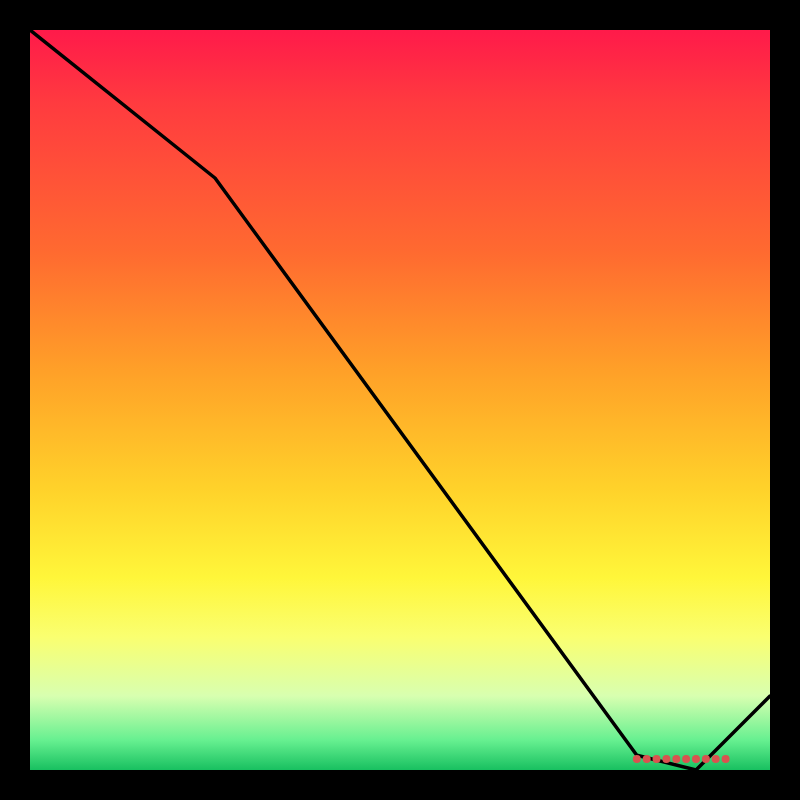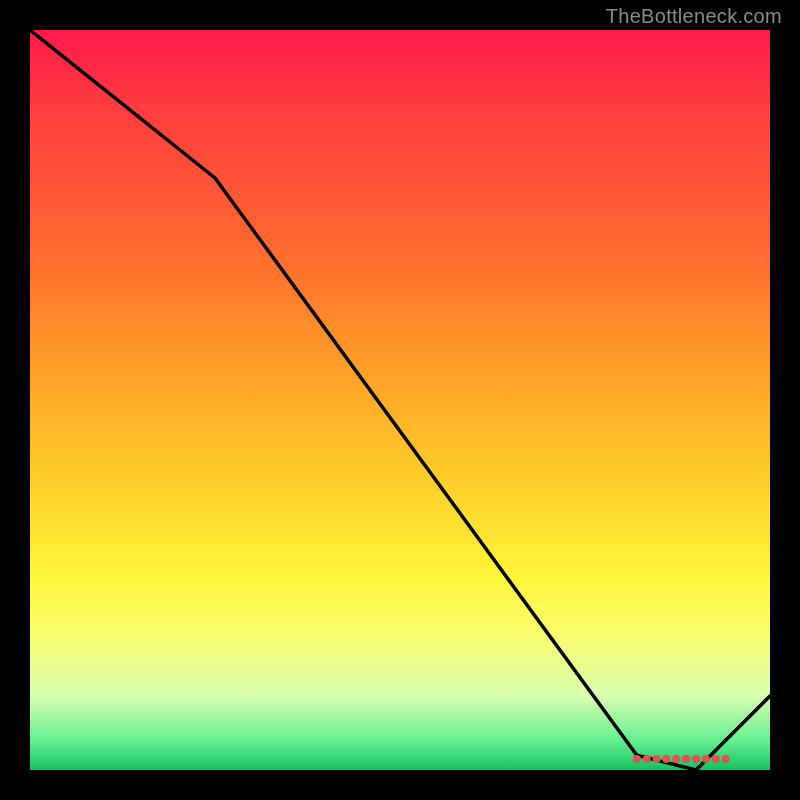--- a/index.html
+++ b/index.html
@@ -62,21 +62,20 @@
     left: 0;
     width: 740px;
     height: 740px;
   }
 </style>
 </head>
 <body>
 
 <div class="frame">
 
-  <div class="watermark">TheBottleneck.com</div>
 
   <div class="plot">
     <div class="gradient-bg"></div>
 
     <svg class="overlay-svg" viewBox="0 0 740 740">
 
       <path id="curve-path" fill="none" stroke="#000" stroke-width="3.5" stroke-linecap="round" stroke-linejoin="round" d="M0.0 0.0 L185.0 148.0 L606.8 725.2 L666.0 740.0 L740.0 666.0"></path>
 
       <g id="marker-group">
           <circle cx="606.8" cy="728.9" r="4" fill="#d9534f"></circle>

